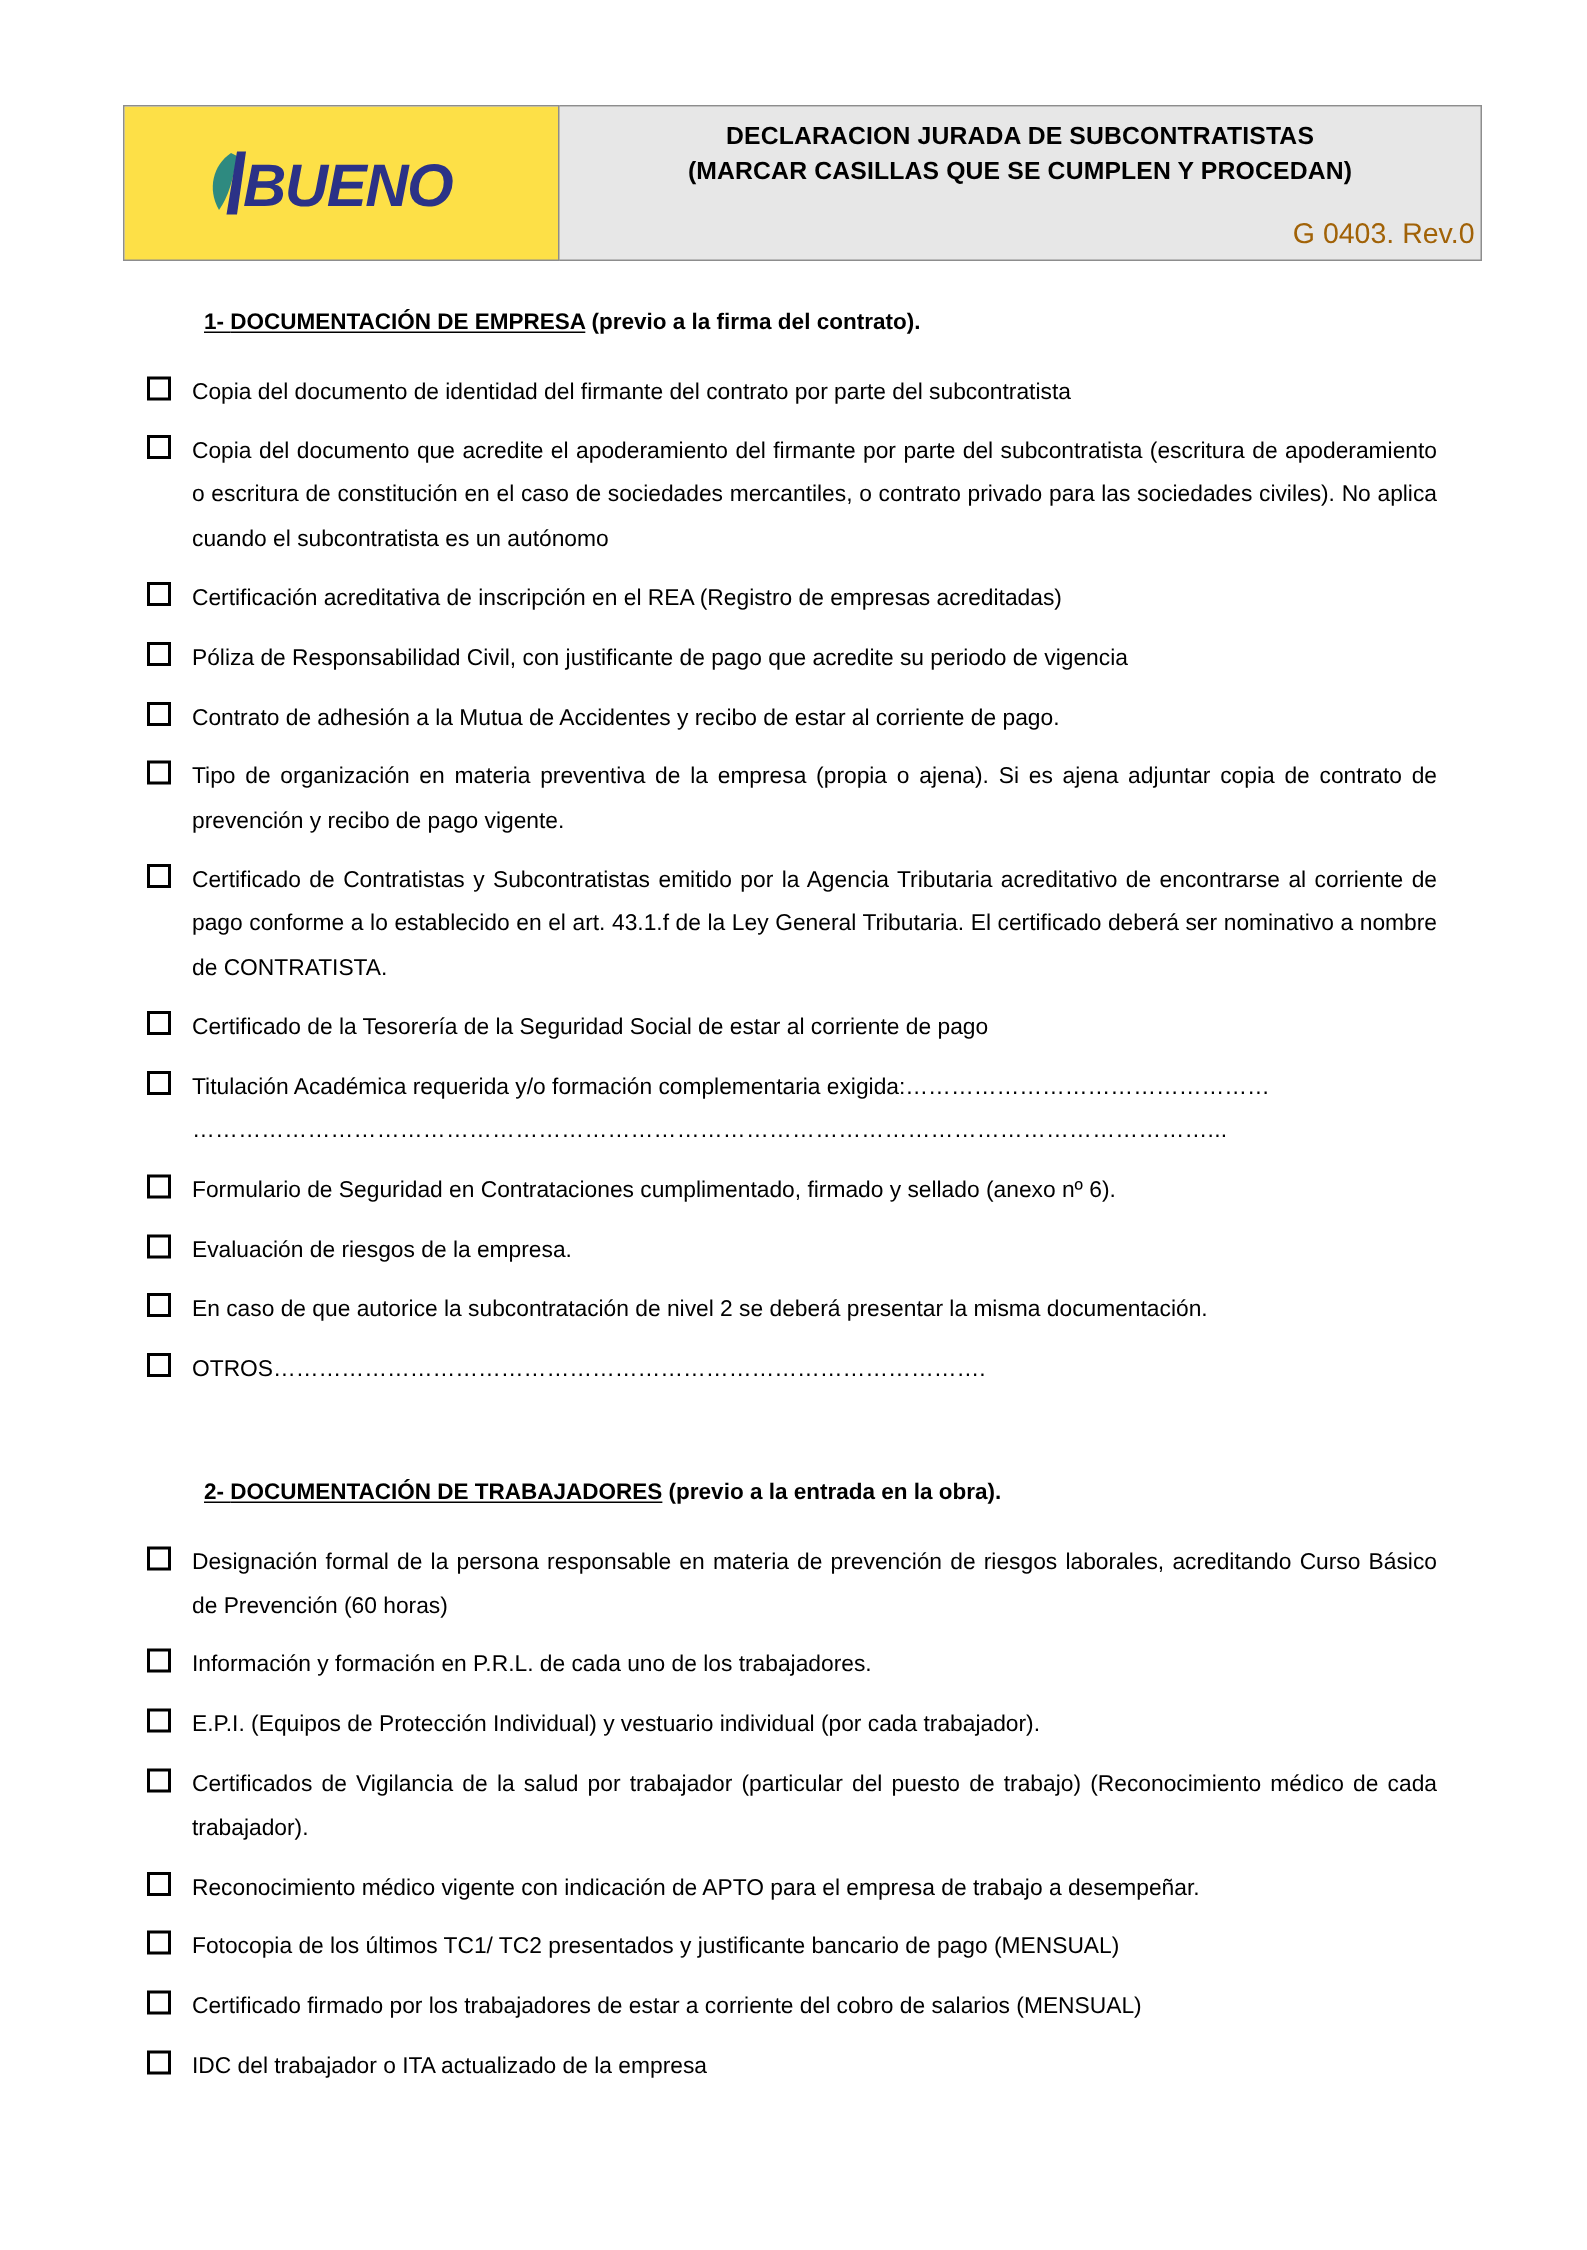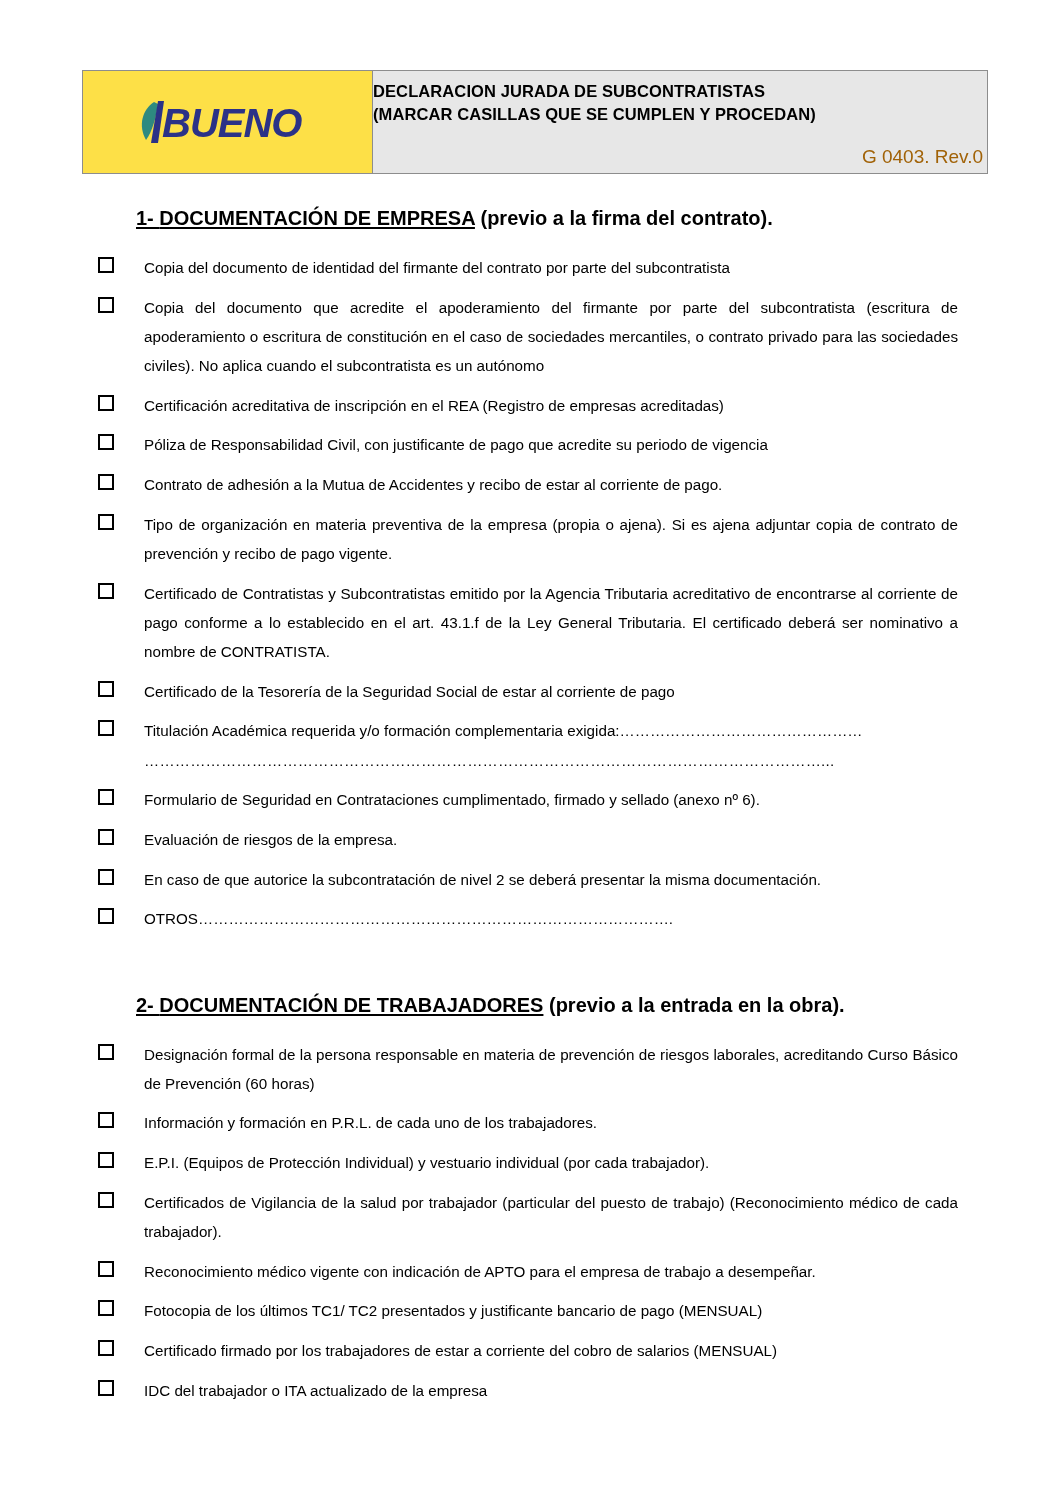--- a/index.html
+++ b/index.html
@@ -59,20 +59,21 @@
 
   .title-block {
     display: flex;
     flex-direction: column;
     justify-content: space-between;
     height: 102px;
     padding: 9px 0 5px 0;
     box-sizing: border-box;
   }
   .title-lines {
+    text-align: center;
   }
   .title-line {
     font-weight: bold;
     font-size: 16.5px;
     letter-spacing: 0.1px;
     line-height: 1.42;
     color: #000;
   }
   .doc-code {
     text-align: right;
@@ -84,41 +85,41 @@
 
   
   .content {
     position: absolute;
     left: 98px;
     top: 205px;
     width: 860px;
   }
 
   .section-heading {
-    font-size: 20px;
+    font-size: 15px;
     font-weight: bold;
     color: #000;
     margin: 0 0 22px 38px;
     line-height: 1.3;
   }
   .section-heading .hl-underline {
     text-decoration: underline;
     text-underline-offset: 2px;
   }
 
   .section-2 { margin-top: 58px; }
 
   .check-list {
     list-style: none;
     margin: 0;
     padding: 0;
   }
   .check-item {
     position: relative;
-    padding-left: 46px;
+    padding-left: 30px;
     margin-bottom: 10.5px;
     font-size: 15.2px;
     line-height: 1.92;
     color: #000;
     text-align: justify;
   }
   .check-item.no-justify { text-align: left; }
 
   .checkbox {
     position: absolute;

